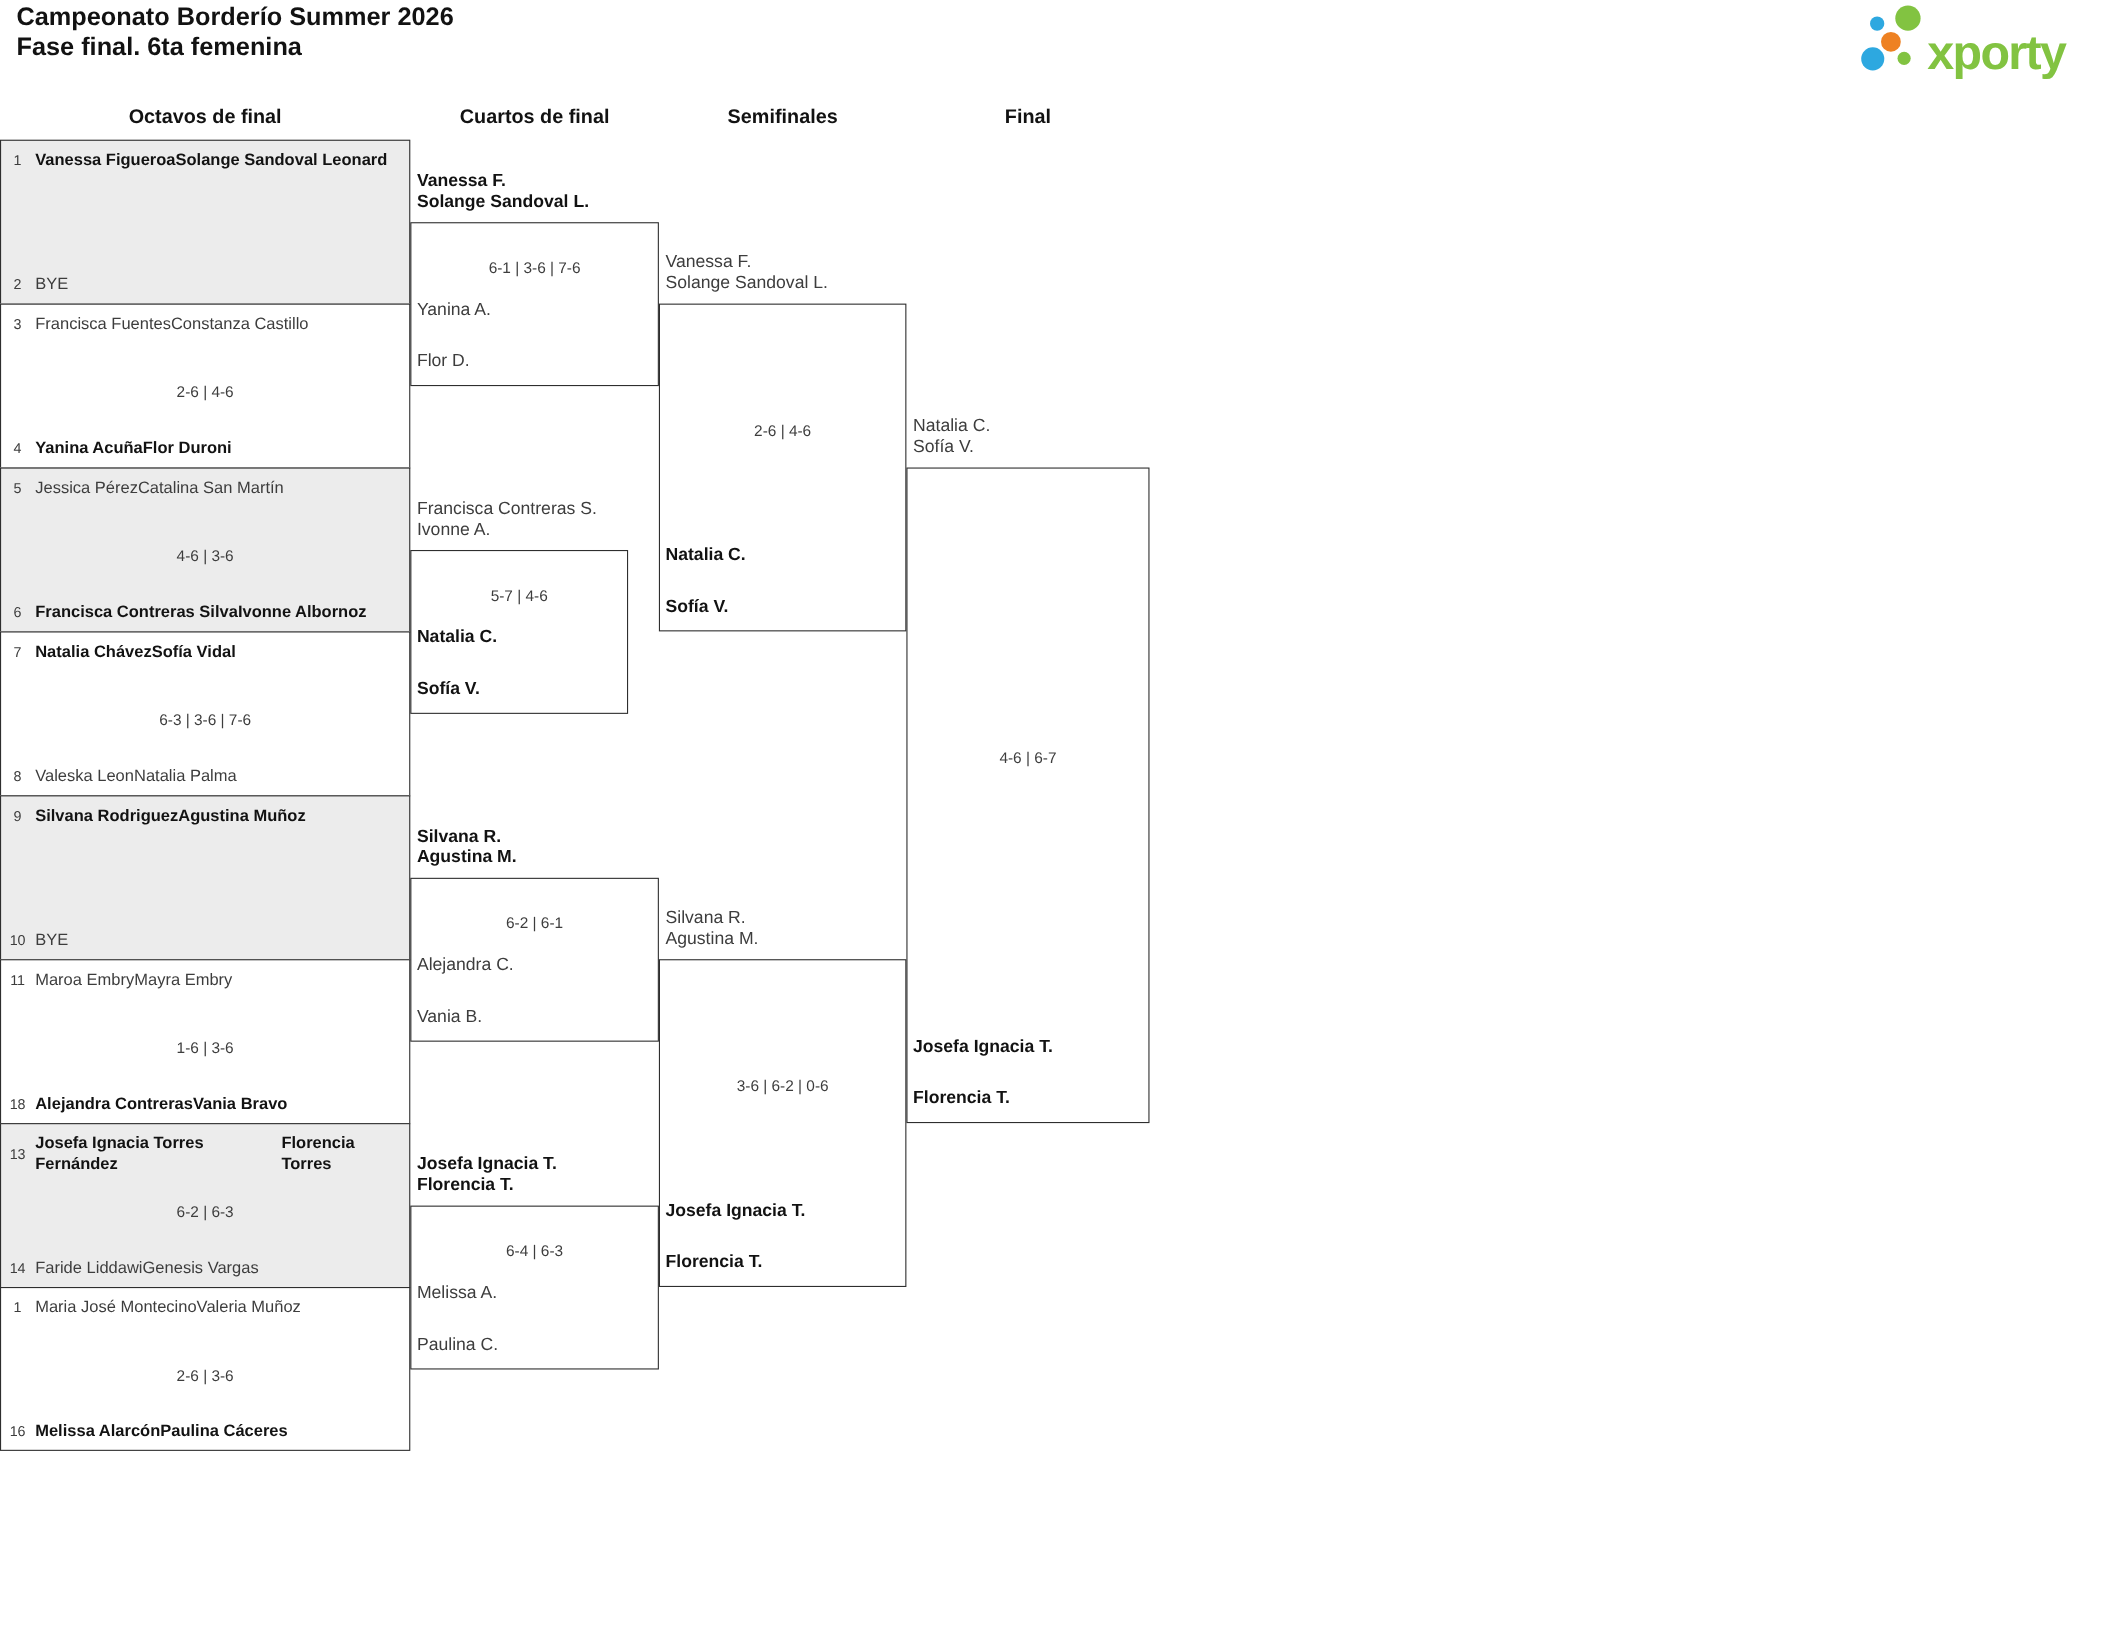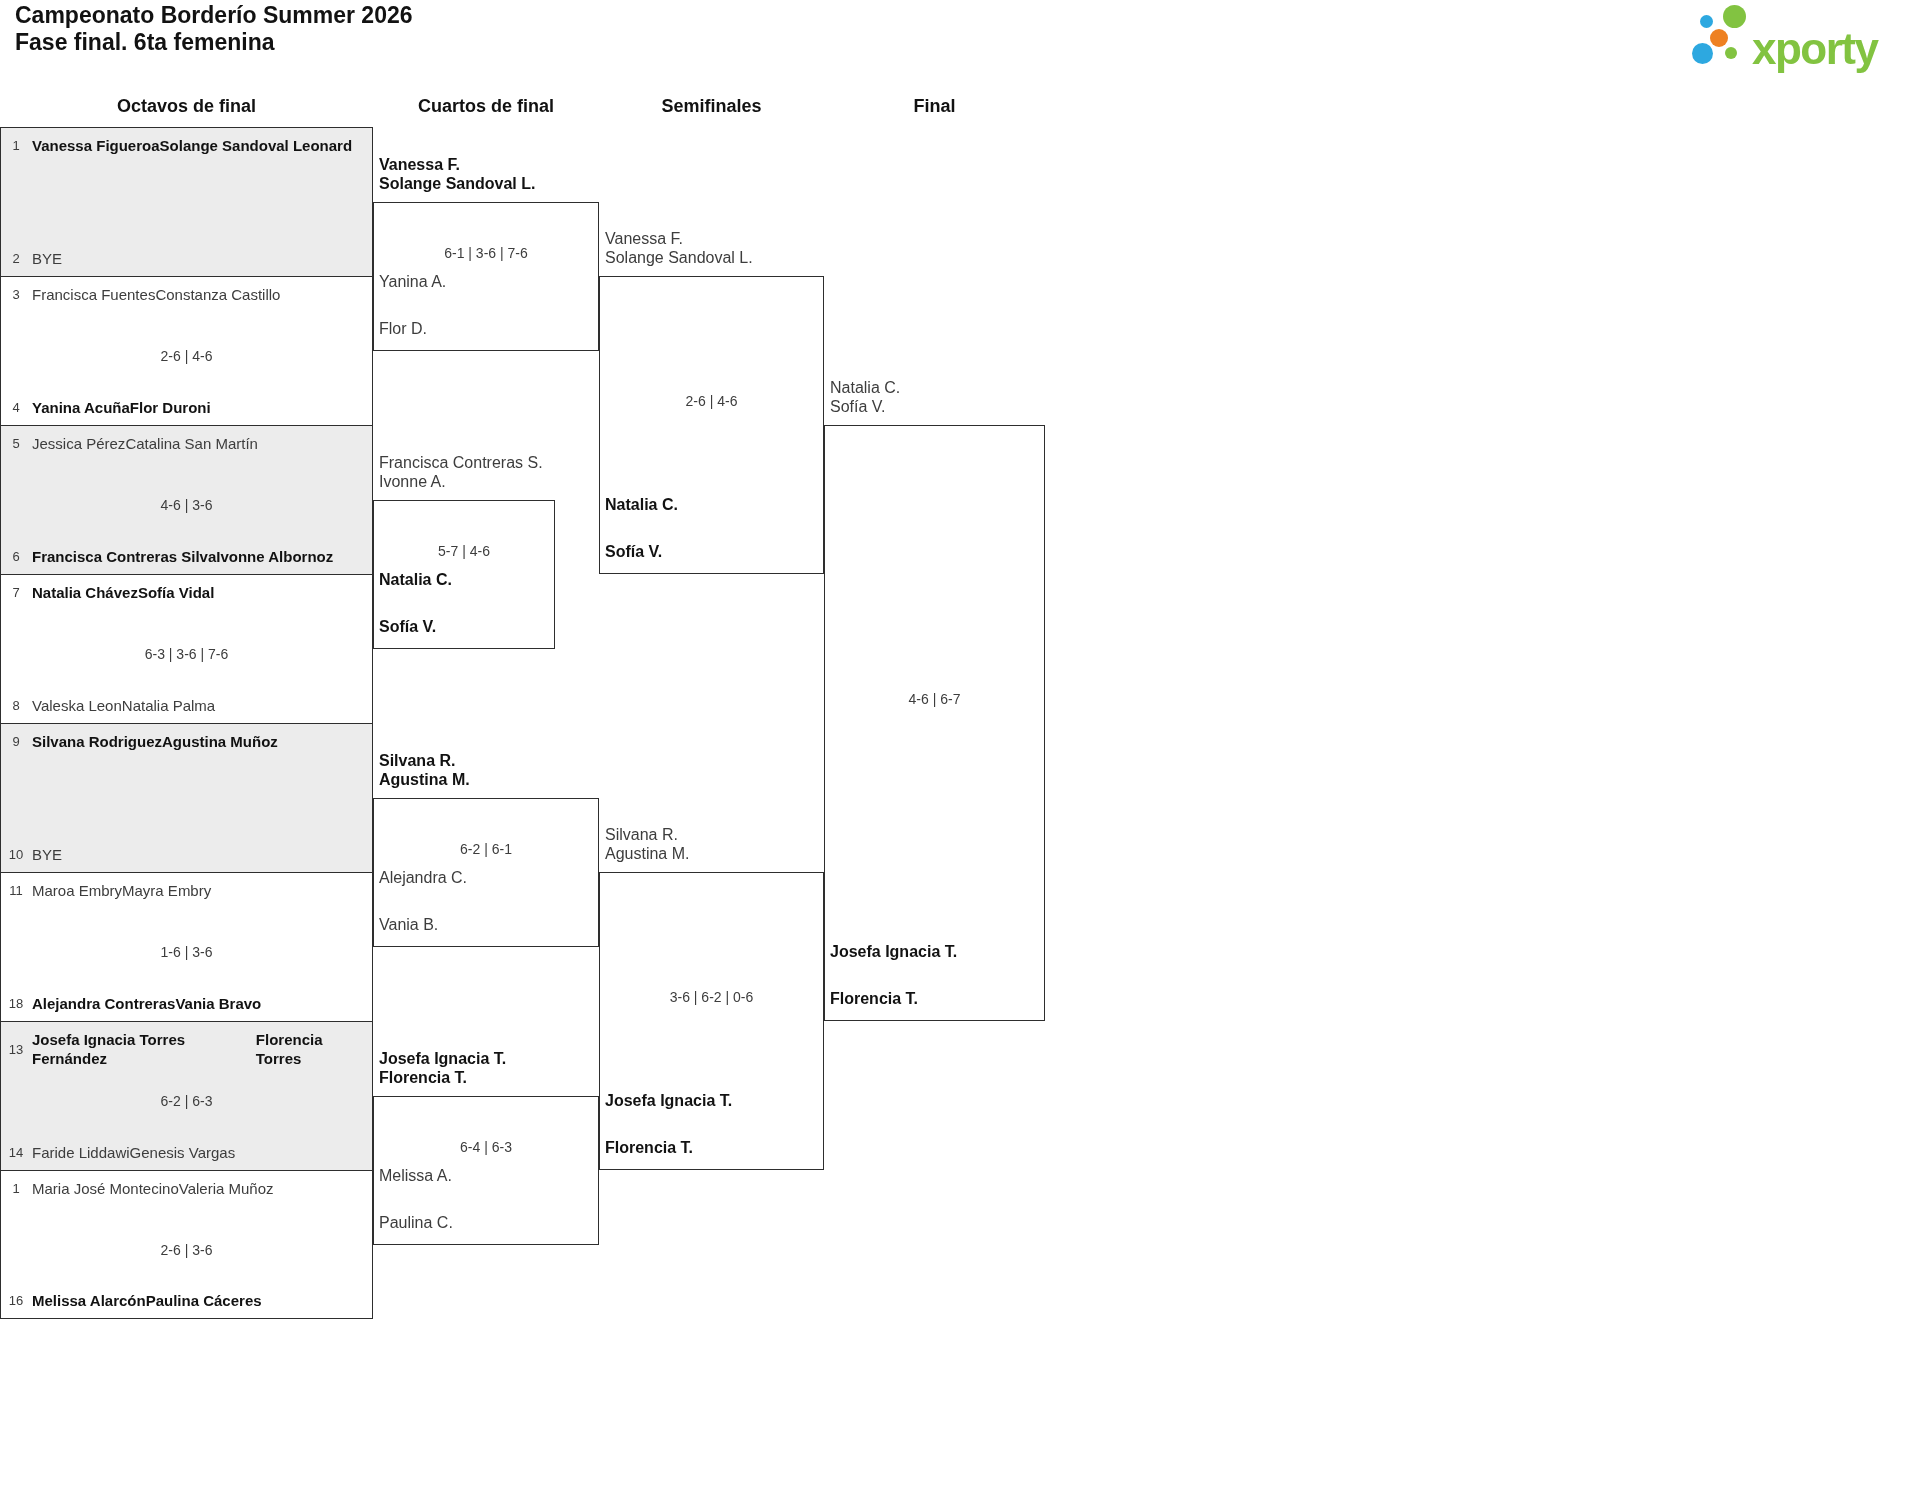--- a/index.html
+++ b/index.html
@@ -35,21 +35,21 @@
   .tnames.bold,.p-label.bold{font-weight:700;color:var(--text-strong);}
   .o-score{position:absolute;left:0;right:0;top:79px;transform:translateY(-50%);
            text-align:center;font-size:14px;color:var(--text);}
   
   .m-box{position:absolute;border:1px solid var(--line);}
   .p-label{position:absolute;left:5px;display:flex;flex-direction:column;
            font-size:16px;line-height:19px;color:var(--text);white-space:nowrap;}
   .p-label.p-top{bottom:calc(100% + 10px);}
   .p-label.p-bottom{bottom:12px;gap:28px;}
   .m-score{position:absolute;left:0;right:0;top:calc(50% - 34px);transform:translateY(-50%);
-           text-align:center;font-size:14px;color:var(--text);margin-top:10px;}
+           text-align:center;font-size:14px;color:var(--text);}
 </style>
 </head>
 <body>
 
 <div class="title">
   <div>Campeonato Borderío Summer 2026</div>
   <div>Fase final. 6ta femenina</div>
 </div>
 
 <div class="logo">
@@ -215,21 +215,21 @@
       <span>Vanessa F.</span>
       <span>Solange Sandoval L.</span>
     </div>
   <div class="m-score">6-1 | 3-6 | 7-6</div>
   <div class="p-label p-bottom">
       <span>Yanina A.</span>
       <span>Flor D.</span>
     </div>
 </div>
 
-<div class="m-box" style="left:373px;top:500px;width:182px;height:149px">
+<div class="m-box" style="left:373px;top:500px;width:198px;height:149px">
   <div class="p-label p-top">
       <span>Francisca Contreras S.</span>
       <span>Ivonne A.</span>
     </div>
   <div class="m-score">5-7 | 4-6</div>
   <div class="p-label p-bottom bold">
       <span>Natalia C.</span>
       <span>Sofía V.</span>
     </div>
 </div>

